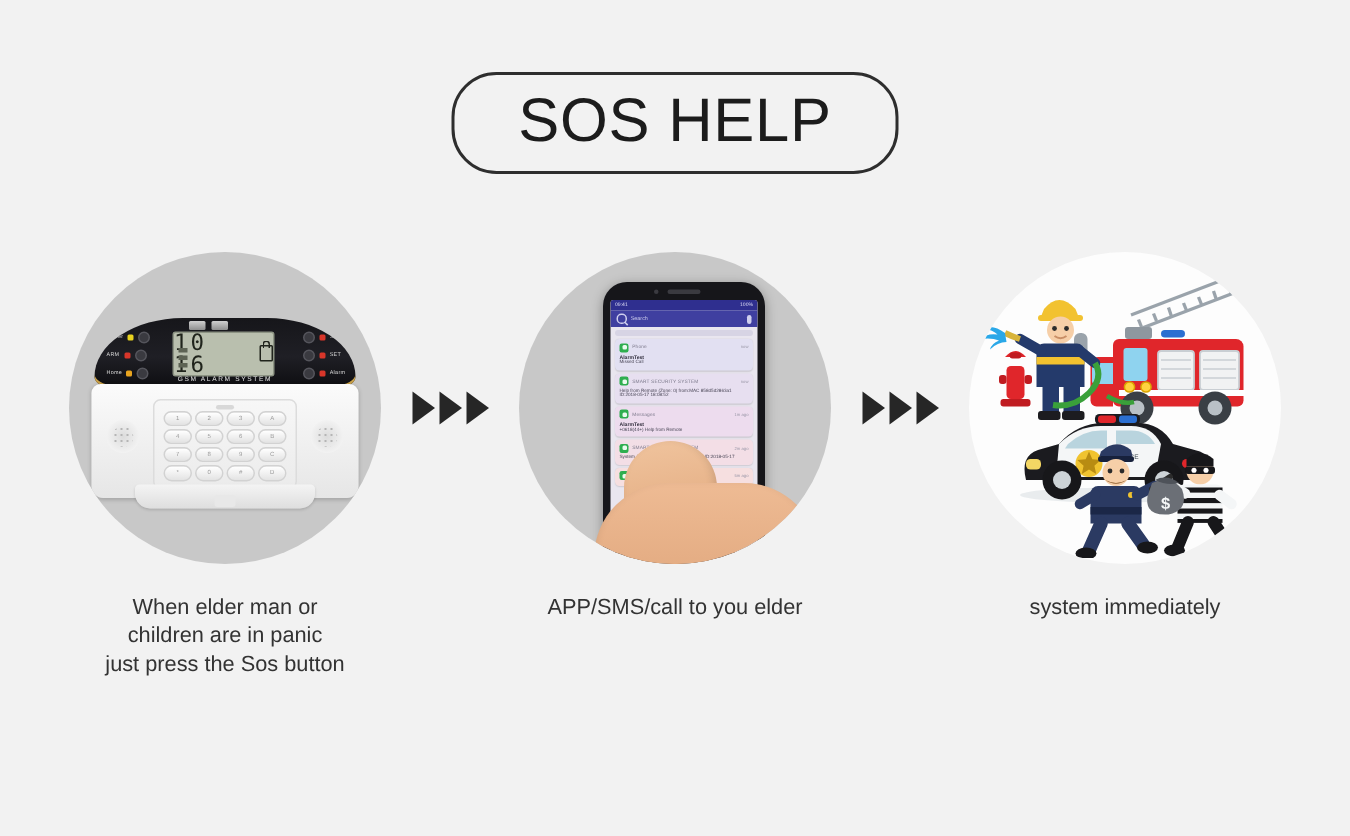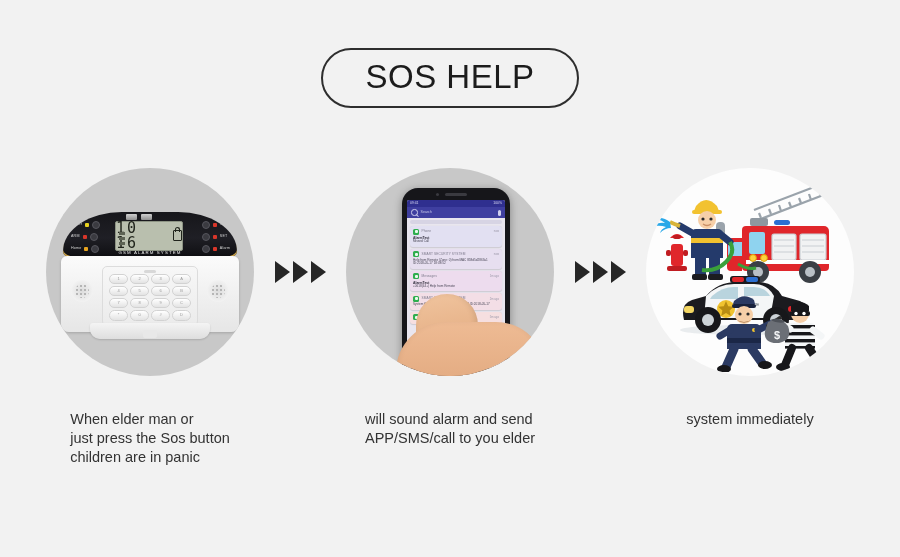--- a/index.html
+++ b/index.html
@@ -17,42 +17,42 @@
     display:flex;justify-content:center;
   }
   .title-pill{
     border:2px solid #2e2e2e;
     border-radius:30px;
     padding:10px 42px 13px;
     background:#f2f2f2;
     line-height:1;
   }
   .title-pill .title-text{
-    font-size:33px;
+    font-size:41px;
     letter-spacing:.5px;
     color:#1c1c1c;
     font-weight:400;
     white-space:nowrap;
   }
   
   .steps{
     position:absolute;top:168px;left:0;width:900px;height:340px;
     display:flex;align-items:flex-start;justify-content:center;
   }
   .step{width:240px;display:flex;flex-direction:column;align-items:center;}
   .circle{
     width:208px;height:208px;border-radius:50%;
     background:#c8c8c8;
     position:relative;overflow:hidden;
     display:flex;align-items:center;justify-content:center;
   }
   .circle.white{background:#fdfdfd;}
   .caption{
-    margin-top:34px;
-    text-align:left;
+    margin-top:20px;
+    text-align:center;
     font-size:14.5px;
     line-height:19px;
     color:#333;
   }
   .caption div{white-space:nowrap;}
   
   .arrows{
     width:60px;height:208px;
     display:flex;align-items:center;justify-content:center;gap:3px;
   }
@@ -344,22 +344,22 @@
             <div class="key">0</div>
             <div class="key">#</div>
             <div class="key">D</div>
           </div>
           <div class="panel-lid"></div>
         </div>
       </div>
     </div>
     <div class="caption">
       <div>When elder man or</div>
+      <div>children are in panic</div>
       <div>just press the Sos button</div>
-      <div>children are in panic</div>
     </div>
   </div>
 
   <div class="arrows">
     <span class="tri"></span>
     <span class="tri"></span>
     <span class="tri"></span>
   </div>
 
   <div class="step">
@@ -429,21 +429,20 @@
               </div>
             </div>
           </div>
         </div>
         <span class="phone-home"></span>
         <div class="thumb"></div>
         <div class="hand"></div>
       </div>
     </div>
     <div class="caption">
-      <div>will sound alarm and send</div>
       <div>APP/SMS/call to you elder</div>
     </div>
   </div>
 
   <div class="arrows">
     <span class="tri"></span>
     <span class="tri"></span>
     <span class="tri"></span>
   </div>
 

